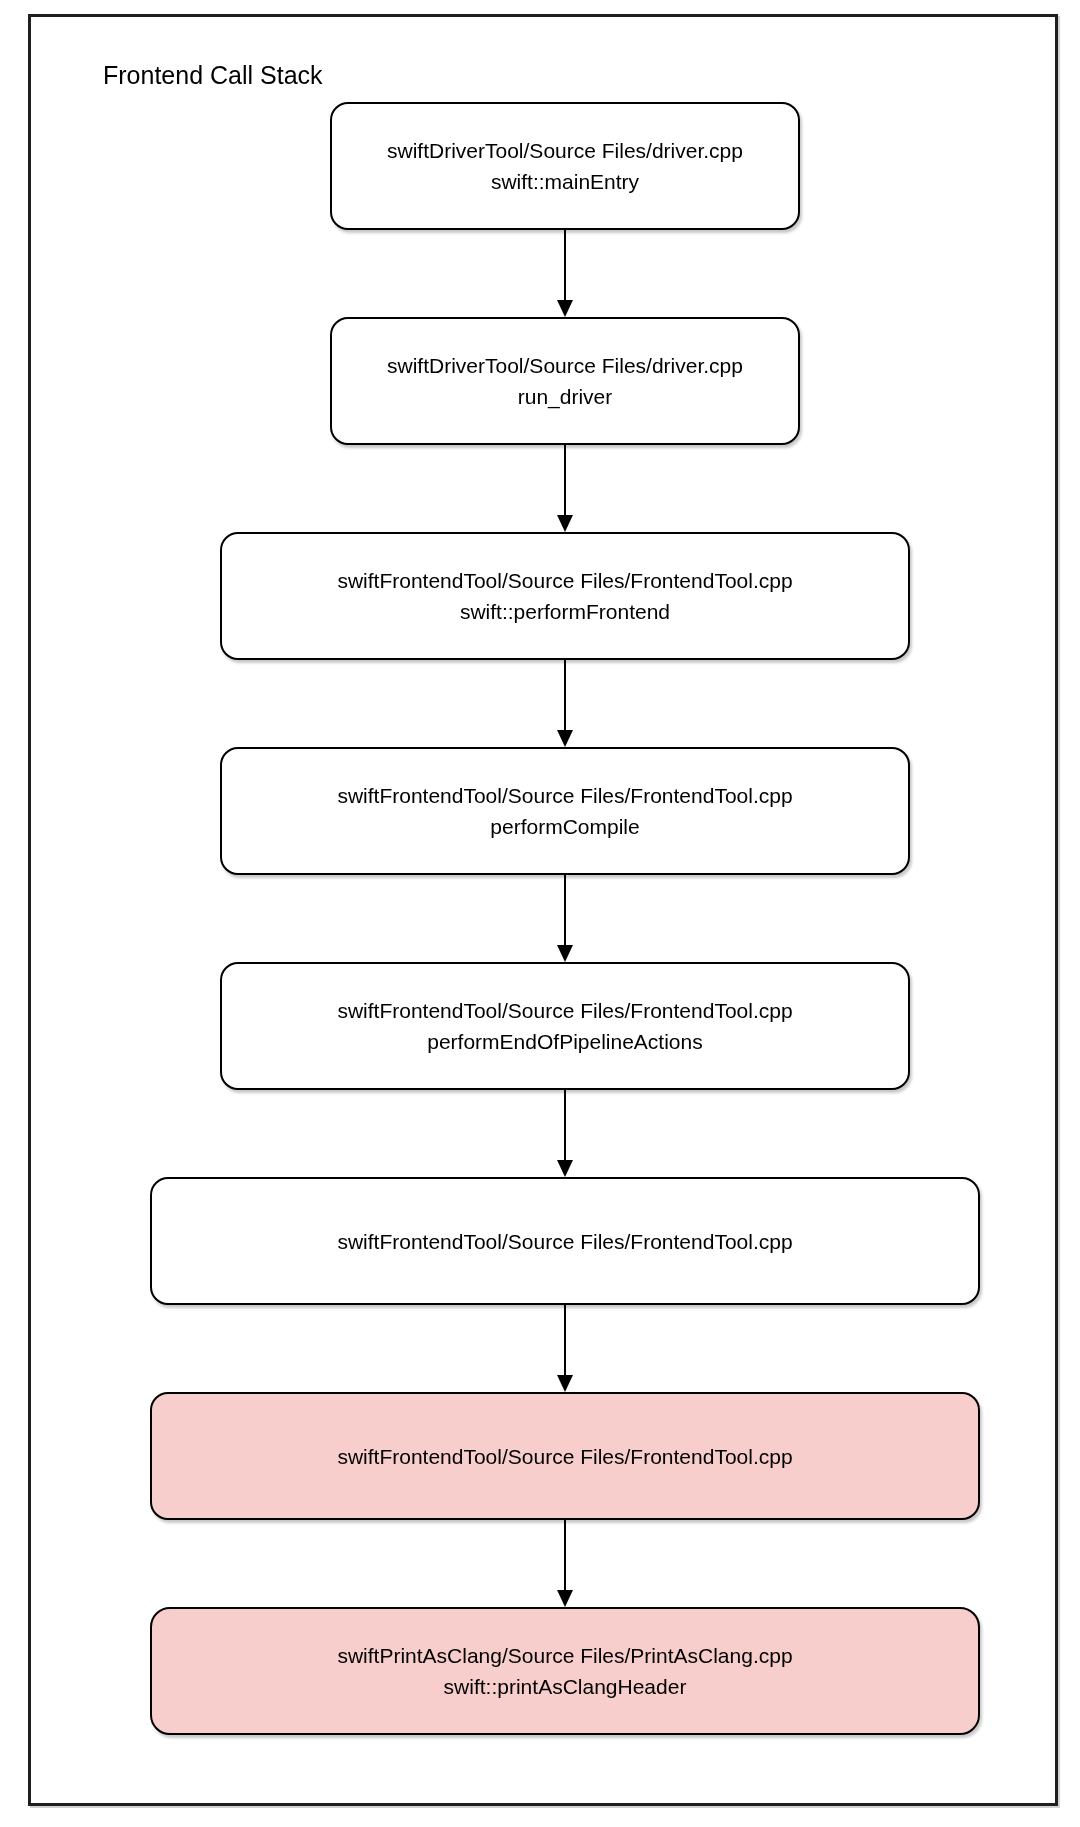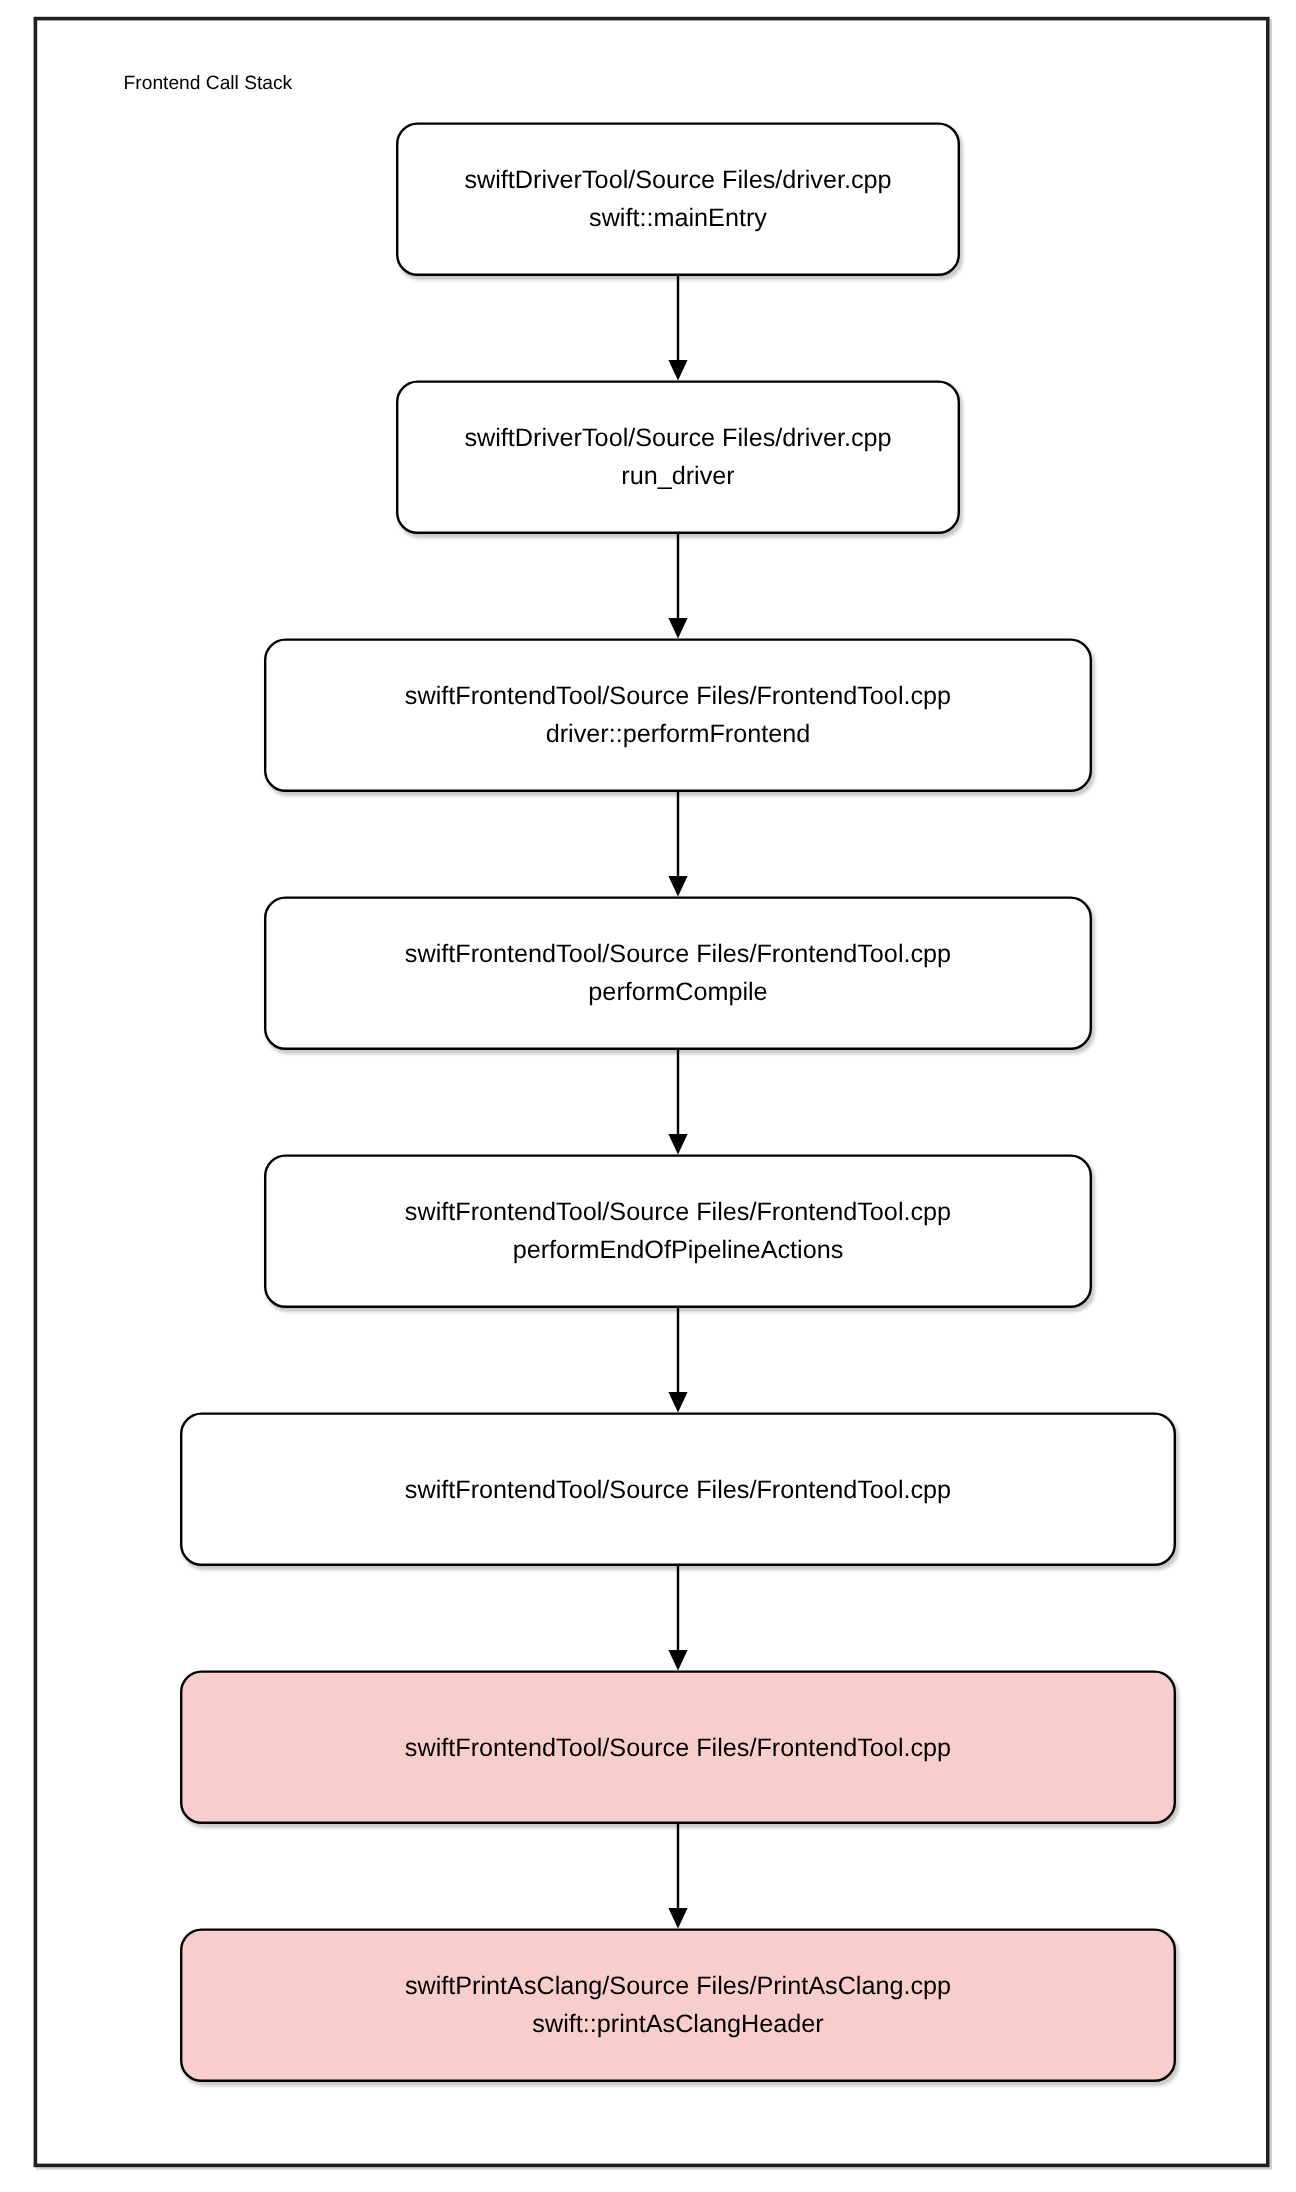--- a/index.html
+++ b/index.html
@@ -22,21 +22,21 @@
     width: 1024px;
     height: 1786px;
     background: #ffffff;
     border: 3px solid #1f1f1f;
     box-shadow: 2px 2px 0 rgba(0,0,0,0.18);
   }
   .diagram-title {
     position: absolute;
     left: 72px;
     top: 44px;
-    font-size: 16px;
+    font-size: 25px;
     color: #000000;
     white-space: nowrap;
   }
   .node {
     position: absolute;
     height: 128px;
     box-sizing: border-box;
     background: #ffffff;
     border: 2px solid #000000;
     border-radius: 18px;
@@ -54,21 +54,21 @@
     background: #f8cecc;
   }
   
   .n1 { top: 102px;  left: 330px; width: 470px; }
   .n2 { top: 317px;  left: 330px; width: 470px; }
   .n3 { top: 532px;  left: 220px; width: 690px; }
   .n4 { top: 747px;  left: 220px; width: 690px; }
   .n5 { top: 962px;  left: 220px; width: 690px; }
   .n6 { top: 1177px; left: 150px; width: 830px; }
   .n7 { top: 1392px; left: 150px; width: 830px; }
-  .n8 { top: 1607px; left: 150px; width: 830px; }
+  .n8 { top: 1607px; left: 150px; width: 830px; border-radius: 20px; }
 
   .arrow {
     position: absolute;
     left: 557px;
     width: 16px;
     height: 87px;
   }
   .a1 { top: 230px; }
   .a2 { top: 445px; }
   .a3 { top: 660px; }
@@ -118,21 +118,21 @@
     <div>run_driver</div>
   </div>
 
   <div class="arrow a2">
     <div class="arrow-line"></div>
     <div class="arrow-head"></div>
   </div>
 
   <div class="node n3">
     <div>swiftFrontendTool/Source Files/FrontendTool.cpp</div>
-    <div>driver::performFrontend</div>
+    <div>swift::performFrontend</div>
   </div>
 
   <div class="arrow a3">
     <div class="arrow-line"></div>
     <div class="arrow-head"></div>
   </div>
 
   <div class="node n4">
     <div>swiftFrontendTool/Source Files/FrontendTool.cpp</div>
     <div>performCompile</div>

